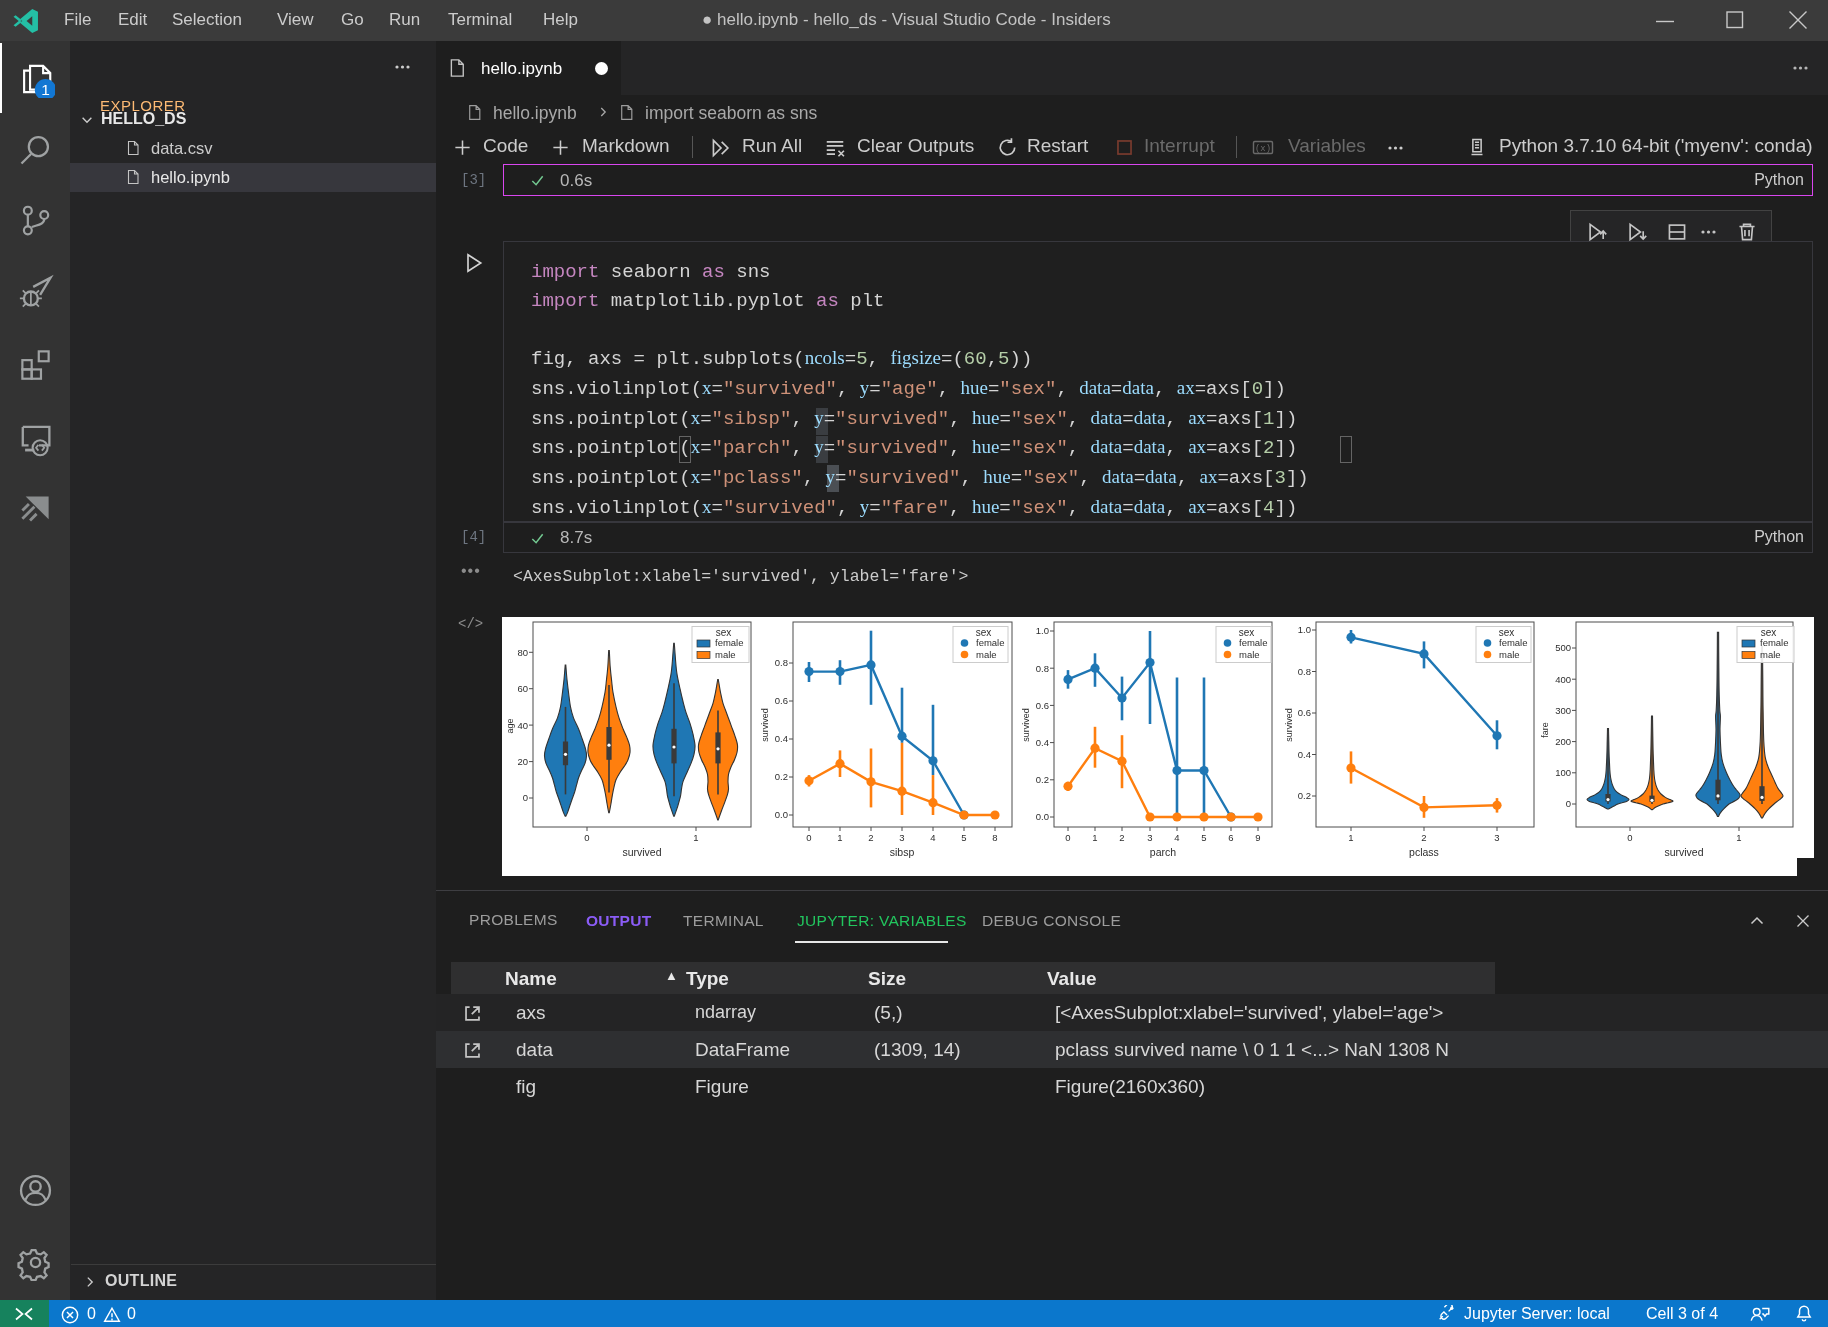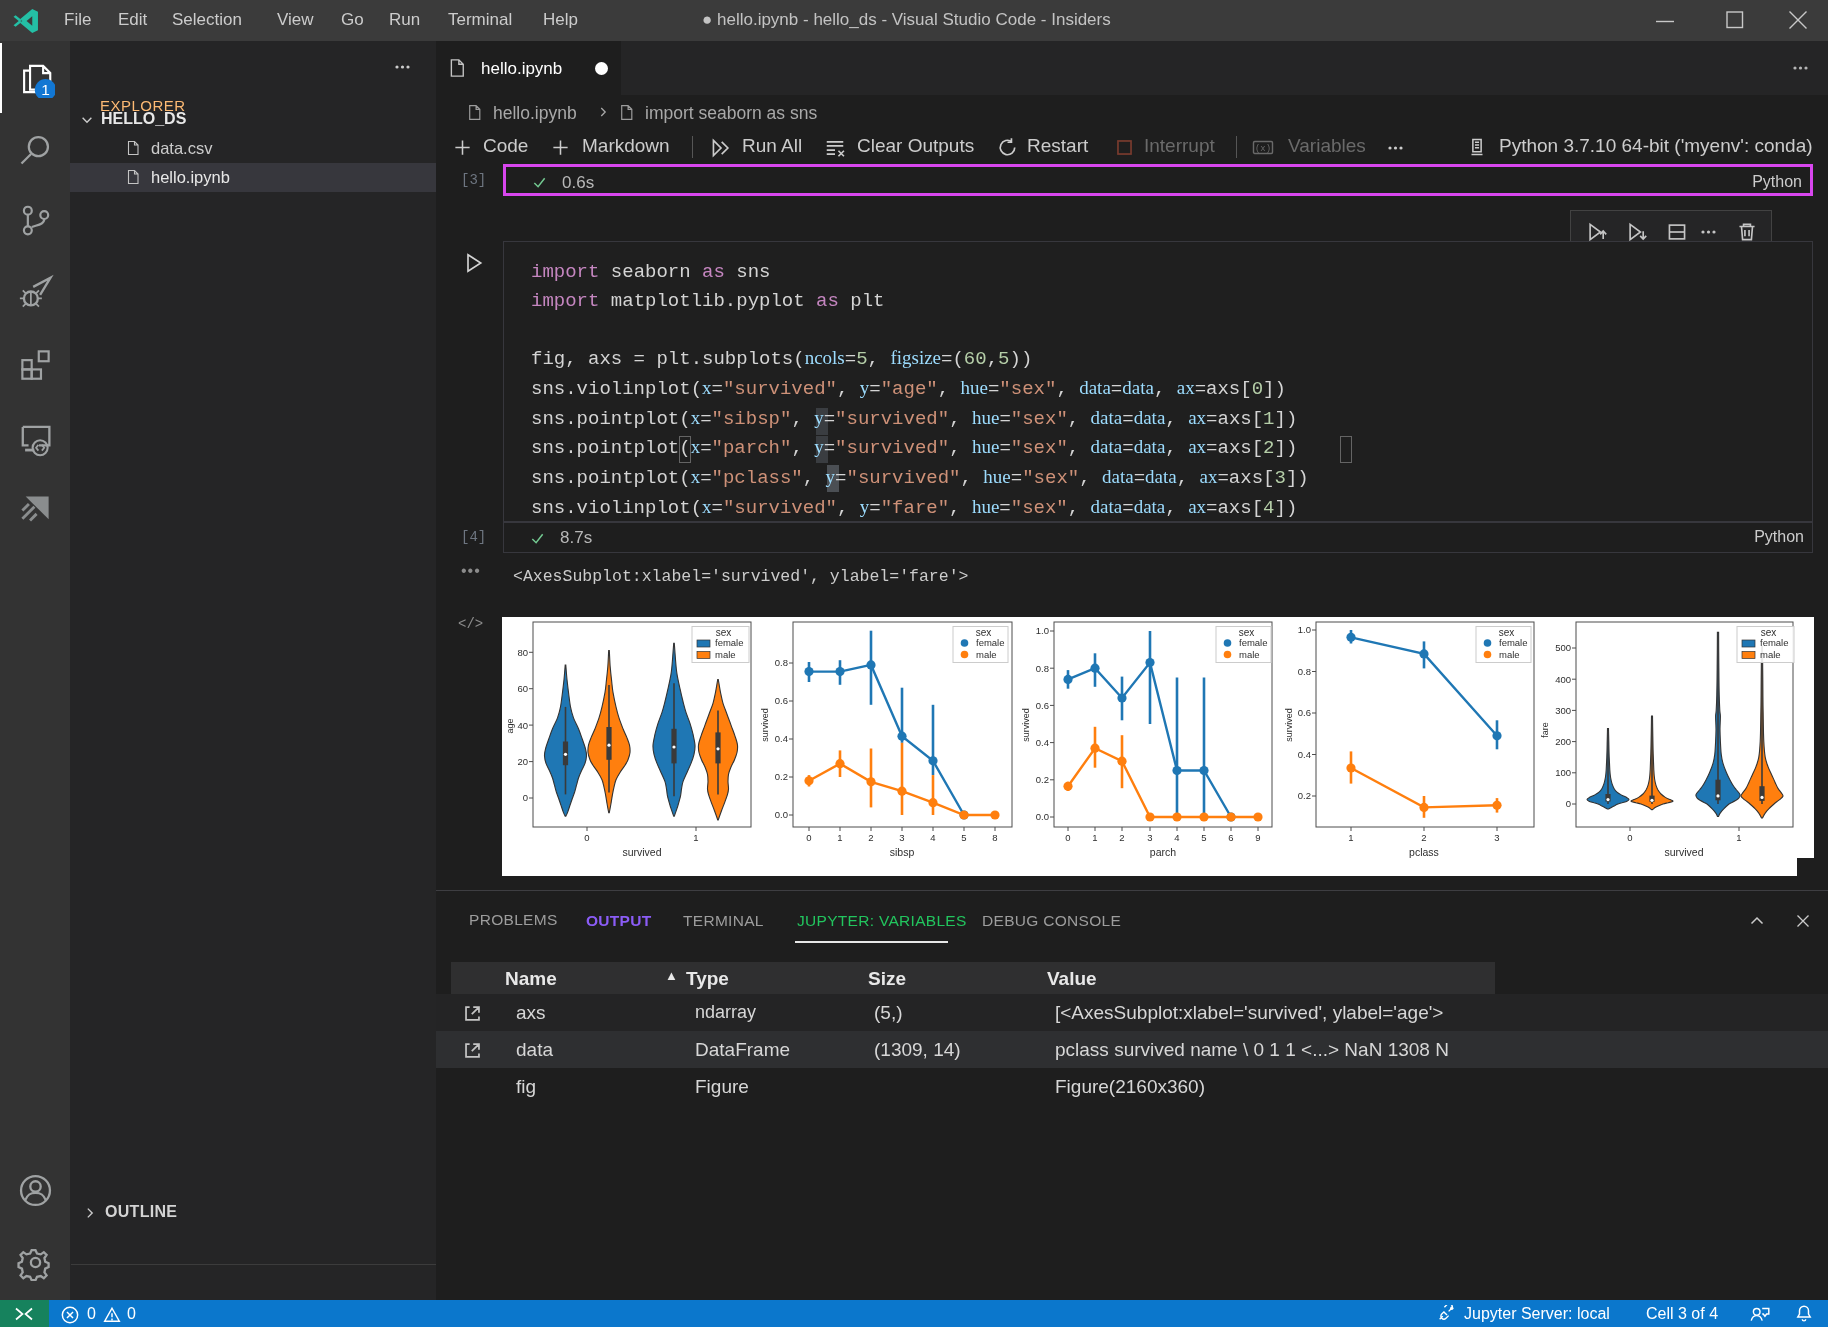--- a/index.html
+++ b/index.html
@@ -131,21 +131,21 @@
       <span class="abs" style="left:81px;top:5px;font-size:16.5px;color:#cccccc;">data.csv</span>
     </div>
     <div class="abs" style="left:0;top:58px;width:366px;height:29px;background:#37373d;">
       <svg class="abs" style="left:55px;top:6px;" width="16" height="16" viewBox="0 0 16 16">
           <path fill="none" stroke="#c4c4c4" stroke-width="1.1" d="M3.5 1.5 h6 l3.5 3.5 v9.5 h-9.5 z M9.5 1.5 v3.5 h3.5"></path>
         </svg>
       <span class="abs" style="left:81px;top:5px;font-size:16.5px;color:#e8e8e8;">hello.ipynb</span>
     </div>
   </div>
   <div class="abs" style="left:71px;top:1264px;width:365px;height:1px;background:#3c3c3c;"></div>
-  <div id="outline" class="abs" style="left:70px;top:1202px;width:366px;height:30px;text-align:center;">
+  <div id="outline" class="abs" style="left:70px;top:1271px;width:366px;height:30px;text-align:center;">
     <svg class="abs" style="left:13px;top:4px;" width="14" height="14" viewBox="0 0 16 16">
         <path fill="none" stroke="#cccccc" stroke-width="1.6" d="M5.5 3 l5 5 -5 5"></path>
       </svg>
     <span class="abs" style="left:35px;top:1px;font-size:16px;font-weight:bold;color:#d4d4d4;letter-spacing:0.3px;">OUTLINE</span>
   </div>
 
   <div class="abs" style="left:436px;top:41px;width:1392px;height:54px;background:#252526;"></div>
   <div id="tab1" class="abs" style="left:436px;top:41px;width:185px;height:54px;background:#1e1e1e;">
     <svg class="abs" style="left:11px;top:17px;" width="20" height="20" viewBox="0 0 16 16">
         <path fill="none" stroke="#c4c4c4" stroke-width="1.1" d="M3.5 1.5 h6 l3.5 3.5 v9.5 h-9.5 z M9.5 1.5 v3.5 h3.5"></path>
@@ -211,21 +211,21 @@
         <circle cx="15.0" cy="4" r="1.6" fill="#cccccc"></circle>
       </svg>
     <svg class="abs" style="left:1030px;top:5px;" width="22" height="22" viewBox="0 0 16 16">
         <path fill="none" stroke="#cccccc" stroke-width="1.1" d="M5 2.5 h6 v9 h-6 z M6.5 4.5 h3 M6.5 6.5 h3 M6.5 8.5 h3 M4 13.5 h8"></path>
       </svg>
     <span class="abs" style="left:1063px;top:4px;">Python 3.7.10 64-bit ('myenv': conda)</span>
   </div>
 
   <div id="notebook" class="abs" style="left:436px;top:164px;width:1392px;height:726px;background:#1e1e1e;">
 
-    <div class="abs" style="left:67px;top:0;width:1310px;height:32px;border:3px solid #d946ef;">
+    <div class="abs" style="left:67px;top:0;width:1310px;height:32px;border:1px solid #d946ef;">
       <svg class="abs" style="left:26px;top:8px;" width="15" height="15" viewBox="0 0 16 16">
           <path fill="none" stroke="#73c991" stroke-width="1.6" d="M2.5 8.5 L6.5 12.5 L13.5 3.5"></path>
         </svg>
       <span class="abs" style="left:56px;top:6px;font-size:17px;color:#b8b8b8;">0.6s</span>
       <span class="abs" style="right:8px;top:6px;font-size:16px;color:#cccccc;">Python</span>
     </div>
     <span class="abs mono" style="left:25px;top:8px;font-size:14px;color:#6e7681;">[3]</span>
 
     <div class="abs" style="left:1134px;top:46px;width:202px;height:43px;background:#252526;border:1px solid #424242;">
       <svg class="abs" style="left:15px;top:10px;" width="22" height="22" viewBox="0 0 16 16">

